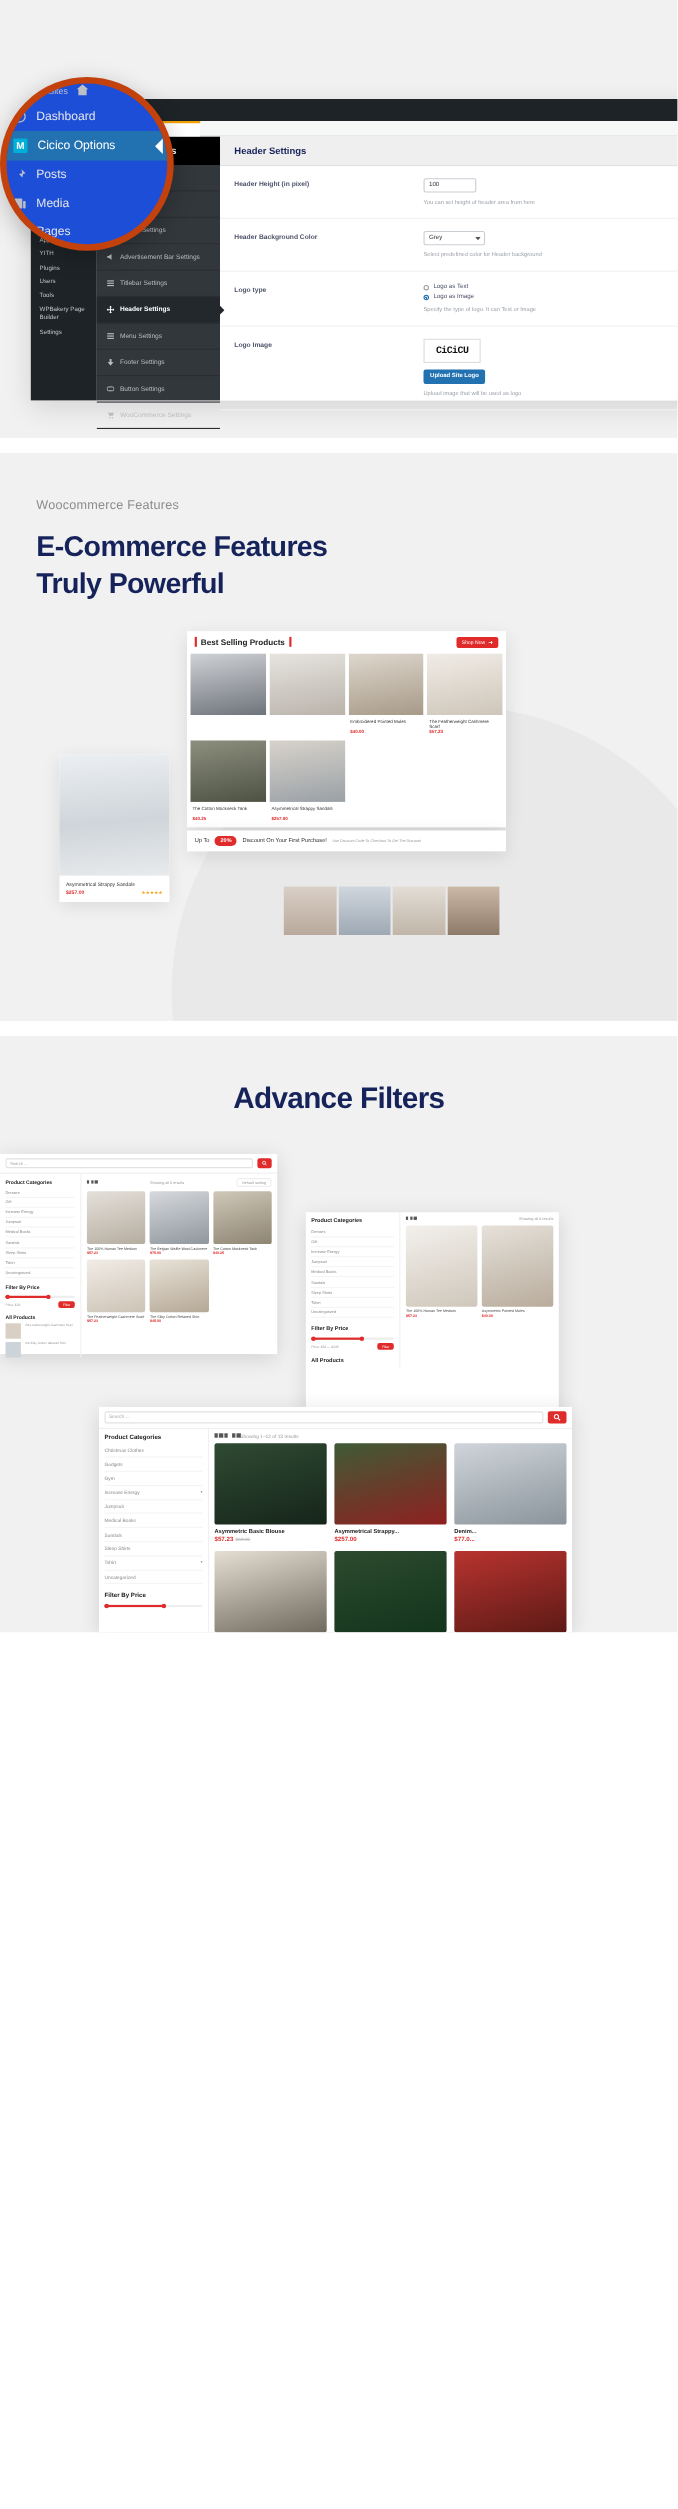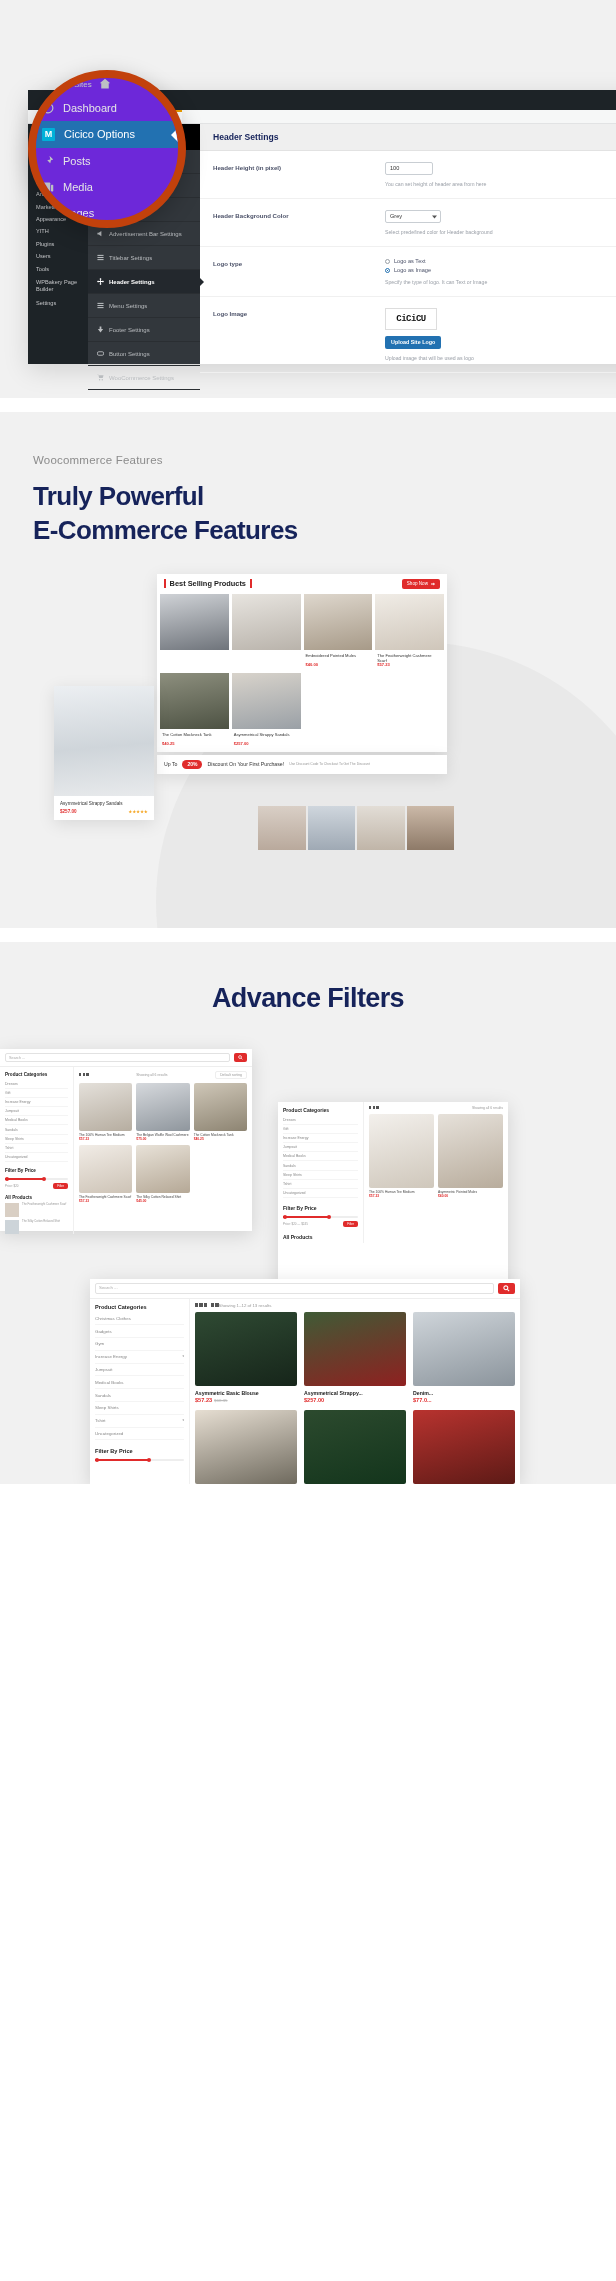--- a/index.html
+++ b/index.html
@@ -104,23 +104,23 @@
     display:flex; align-items:center; justify-content:center; gap:1px; padding:2px;
   }
   .lg-t { font-size: 9px; font-weight: 800; color:#111; letter-spacing:-.5px; font-family:Liberation Mono, monospace;}
   .aw-upload {
     margin-top:4px; background:#2271b1; color:#fff; font-size:5.4px; font-weight:700;
     padding: 3.5px 6px; border-radius:2px; display:inline-block;
   }
 
   
   .magnifier {
-    position: absolute; left: 28px; top: -6px; width: 158px; height: 158px;
-    border-radius: 50%; border: 8px solid #c2410c; overflow: hidden;
-    box-shadow: 0 6px 22px rgba(0,0,0,.22); background:#6d28d9; z-index: 5;
+    position: absolute; left: 0; top: -6px; width: 158px; height: 158px;
+    border-radius: 50%; border: 6px solid #c2410c; overflow: hidden;
+    box-shadow: 0 6px 22px rgba(0,0,0,.22); background:#1d4ed8; z-index: 5;
   }
   .mag-inner { position: absolute; left: -24px; top: -6px; width: 230px; }
   .mag-top { font-size: 8px; color:#c3c4c7; padding: 6px 0 5px 30px; display:flex; align-items:center; gap:7px;}
   .mag-item {
     display:flex; align-items:center; gap:9px; padding: 7px 0 7px 30px;
     font-size: 11px; color:#e5e6e7; line-height:1;
   }
   .mag-item.active { background:#2271b1; color:#fff; position:relative;}
   .mag-item.active:after{
     content:""; position:absolute; right:64px; top:50%; transform:translateY(-50%);
@@ -136,21 +136,21 @@
   #sec-ecom .eyebrow { text-align:left; padding-left: 33px; margin-bottom: 14px;}
   #sec-ecom .headline { text-align:left; padding-left: 33px; font-size: 26px; line-height:1.3;}
   .blob {
     position:absolute; right:-60px; top: 230px; width: 520px; height: 520px;
     border-radius:50%; background:#e9e9e9; z-index:0;
   }
   .ecom-stage { position: relative; margin-top: 26px; height: 310px; z-index:1;}
 
   .card { background:#fff; box-shadow: 0 4px 16px rgba(0,0,0,.10); }
 
-  .bs-panel { position:absolute; left:157px; top:0; width: 290px; }
+  .bs-panel { position:absolute; left:170px; top:0; width: 290px; }
   .bs-head { display:flex; align-items:center; justify-content:space-between; padding: 5px 7px; background:#fff; }
   .bs-title { font-size: 7.4px; font-weight:700; color:#222; display:flex; align-items:center; gap:4px;}
   .bs-bar { width:1.6px; height:9px; background:#e02b2b; display:block;}
   .bs-shop { background:#e02b2b; color:#fff; font-size:4.6px; padding:2.5px 5px; border-radius:2px; display:flex;align-items:center;gap:3px;}
   .bs-grid { display:grid; grid-template-columns: repeat(4, 1fr); gap: 3px; background:#fff; padding:0 3px 3px;}
   .pbox { position:relative; overflow:hidden; }
   .pimg { height: 56px; position:relative; }
   .pname { font-size:4.1px; color:#333; line-height:1.3; padding:3px 2px 1px; height:12px; overflow:hidden;}
   .pprice { font-size:4.1px; padding:0 2px 3px; color:#e02b2b; font-weight:700;}
   .pstars { color:#f5a623; font-size:4px; letter-spacing:.3px;}
@@ -451,22 +451,22 @@
     </div>
 
   </div>
 </div>
 
 <div class="sec-gap"></div>
 
 <div class="section" id="sec-ecom">
   <div class="blob"></div>
   <div class="eyebrow">Woocommerce Features</div>
+  <div class="headline">E-Commerce Features</div>
   <div class="headline">Truly Powerful</div>
-  <div class="headline">E-Commerce Features</div>
 
   <div class="ecom-stage">
 
     <div class="sleeve-strip">
       <div style="background:linear-gradient(#d9cfc6,#b9a99c)"></div>
       <div style="background:linear-gradient(#cfd6dd,#9fa9b4)"></div>
       <div style="background:linear-gradient(#e2ddd6,#c0b5a8)"></div>
       <div style="background:linear-gradient(#cbb9a8,#8e7a68)"></div>
     </div>
 

